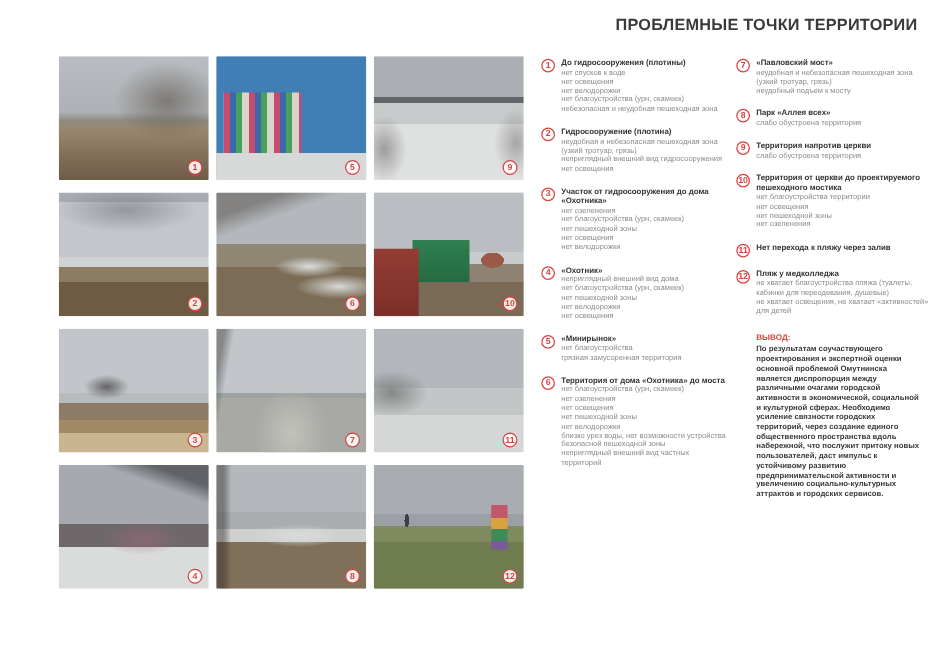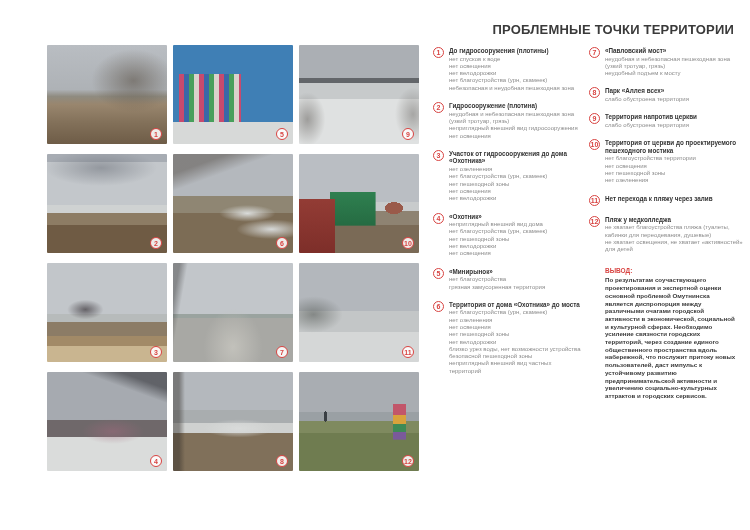--- a/index.html
+++ b/index.html
@@ -8,21 +8,21 @@
     --head:#333333;
     --sub:#8c8c8c;
   }
   *{box-sizing:border-box;margin:0;padding:0;}
   html,body{width:750px;height:530px;}
   body{
     position:relative;background:#ffffff;overflow:hidden;
     font-family:"Liberation Sans", sans-serif;
   }
   .title{
-    position:absolute;top:22px;right:16px;
+    position:absolute;top:12px;right:16px;
     font-size:13px;font-weight:bold;color:var(--ink);letter-spacing:.2px;
   }
   
   .photo-grid{
     position:absolute;left:47px;top:45px;width:372px;height:426px;
     display:grid;grid-template-columns:repeat(3,1fr);grid-template-rows:repeat(4,1fr);
     gap:10px 6px;
   }
   .photo{position:relative;border-radius:1px;overflow:hidden;background:#b9bdc2;}
   .badge{

